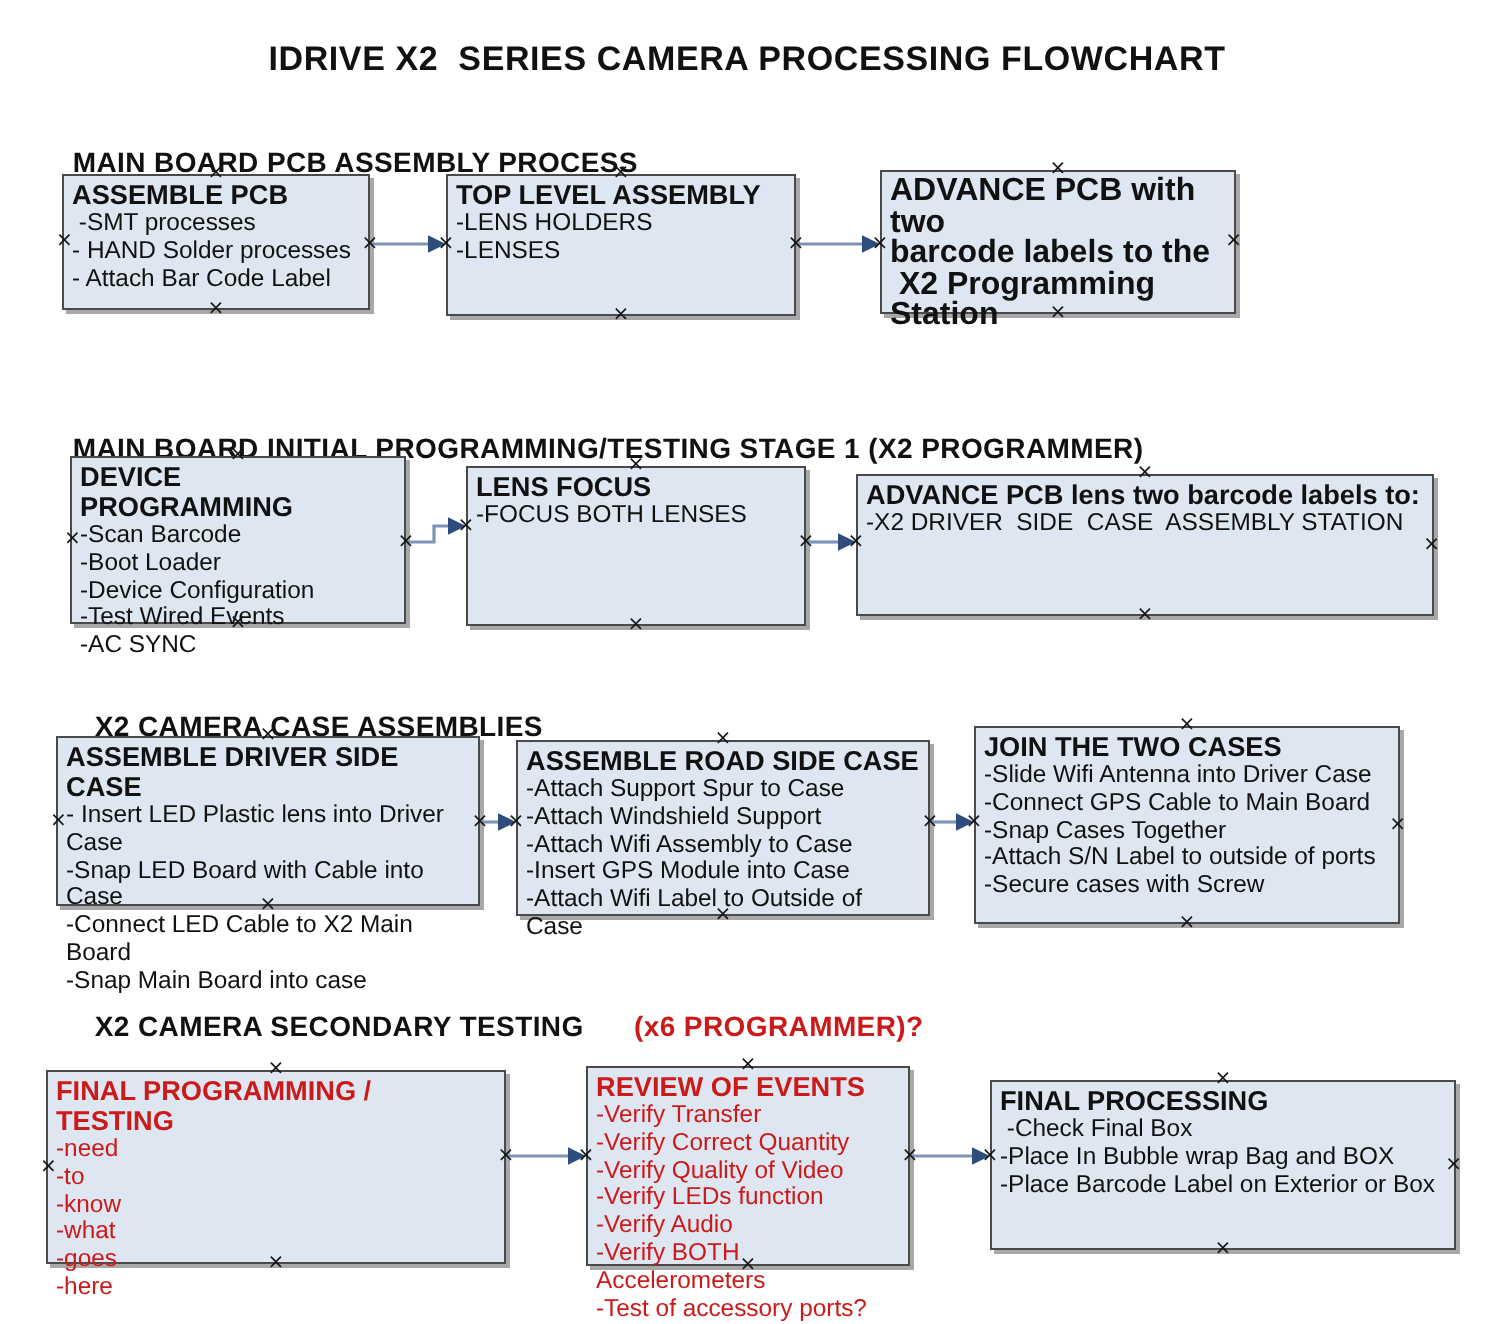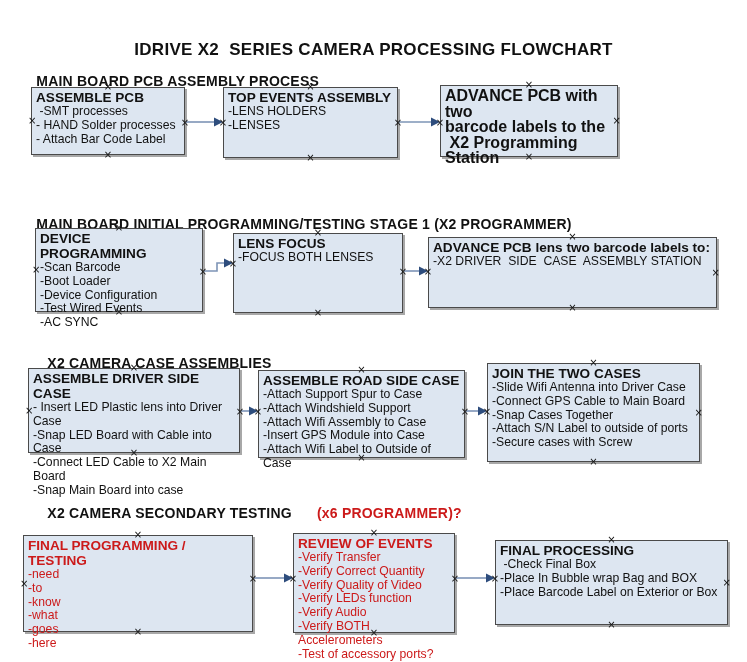--- a/index.html
+++ b/index.html
@@ -2,21 +2,21 @@
 <html style="--red: #cc1a1a; --box-fill: #dde6f1; --box-border: #4a4a4a; --conn-line: #7d94b6; --conn-head: #2e4d7d;"><head>
 <meta charset="utf-8">
 <style>
   html,body{margin:0;padding:0;background:#ffffff;}
   .canvas{
     position:relative;width:747px;height:662px;background:#fff;overflow:hidden;
     font-family:"Liberation Sans",sans-serif;color:#111;
   }
   .title{
     position:absolute;top:20px;left:0;width:747px;text-align:center;
-    font-size:17px;font-weight:bold;letter-spacing:.3px;white-space:pre;color:#111;margin-top:20px;
+    font-size:17px;font-weight:bold;letter-spacing:.3px;white-space:pre;color:#111;
   }
   .sec-heading{
     position:absolute;font-size:14px;font-weight:bold;letter-spacing:.2px;
     white-space:pre;color:#111;
   }
   .sec-heading .red-part{color:var(--red);margin-left:17px;}
   .box{
     position:absolute;box-sizing:border-box;
     background:var(--box-fill);
     border:1.6px solid var(--box-border);
@@ -67,21 +67,21 @@
     <div class="box-title">ASSEMBLE PCB</div>
     <div class="box-lines">
         <div class="line"> -SMT processes</div>
         <div class="line">- HAND Solder processes</div>
         <div class="line">- Attach Bar Code Label</div>
       </div>
   </div>
   <div class="box" style="left:223px;top:87px;width:175px;height:71px;">
     <span class="handle h-t">×</span>
     <span class="handle h-b">×</span>
-    <div class="box-title">TOP EVENTS ASSEMBLY</div>
+    <div class="box-title">TOP LEVEL ASSEMBLY</div>
     <div class="box-lines">
         <div class="line">-LENS HOLDERS</div>
         <div class="line">-LENSES</div>
       </div>
   </div>
   <div class="box bold-lines" style="left:440px;top:85px;width:178px;height:72px;">
     <span class="handle h-t">×</span>
     <span class="handle h-b">×</span>
     <span class="handle h-r">×</span>
     <div class="box-lines">

